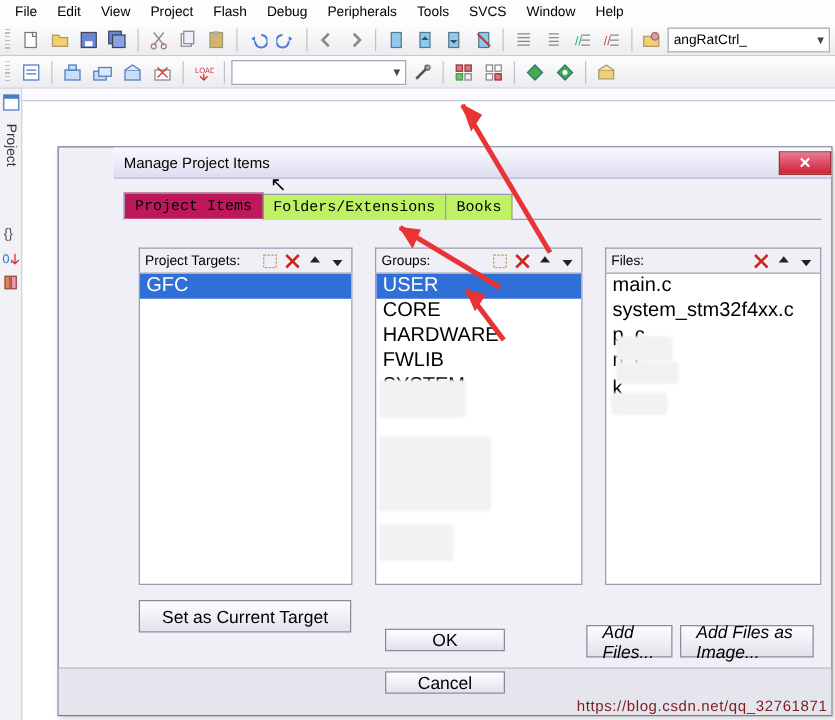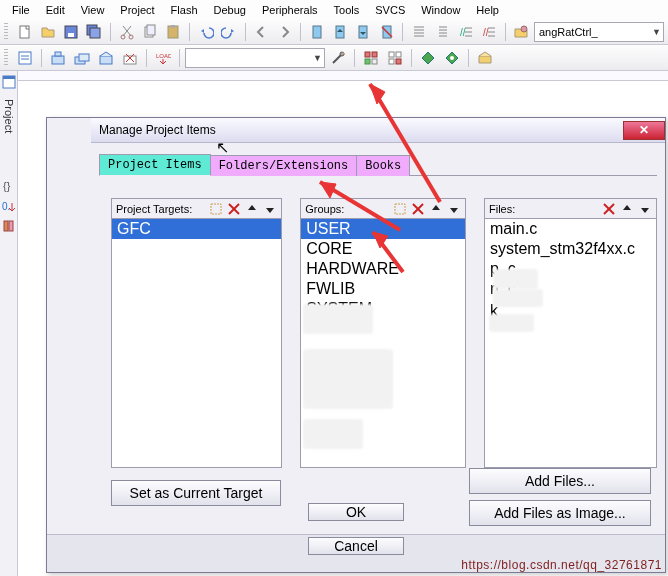--- a/index.html
+++ b/index.html
@@ -101,28 +101,28 @@
     border:1px solid #933;
   }
   .tab-row {
     display:flex; align-items:flex-end;
     padding: 10px 8px 0 8px;
     font-family: "Courier New", monospace;
     font-size:12px;
   }
   .tab {
     padding:3px 8px;
-    background:#f0abfc;
+    background:#bef264;
     border:1px solid #9c9cae;
     border-bottom:none;
     margin-right:-1px;
     position:relative;
     top:1px;
   }
-  .tab.active { background:#5eead4; border-bottom:1px solid #efeff5; z-index:2; }
+  .tab.active { background:#be185d; border-bottom:1px solid #efeff5; z-index:2; }
   .tab-line { height:1px; background:#9c9cae; margin:0 8px; }
   
   .panels {
     display:flex;
     gap:18px;
     padding:22px 8px 4px 20px;
   }
   .panel { display:flex; flex-direction:column; }
   .panel1 { width:190px; }
   .panel2 { width:184px; }
@@ -585,21 +585,21 @@
   </div>
 
   <div style="position:absolute; right:14px; top:460px; display:flex; flex-direction:column; gap:6px; width:0"></div>
 
   <div class="dlg-footer">
     <div class="btn">OK</div>
     <div class="btn">Cancel</div>
     <div style="width:120px"></div>
     <div class="btn">Help</div>
   </div>
-<div style="position: absolute; right: 14px; bottom: 46px; width: 182px; display: flex; flex-direction: column; gap: 6px;">
+<div style="position: absolute; right: 14px; bottom: 46px; width: 182px; display: flex; flex-direction: row; gap: 6px; font-style: italic;">
       <div class="btn">Add Files...</div>
       <div class="btn">Add Files as Image...</div>
     </div>
   </div>
 
 <div style="position:absolute; left:470px; top:573px;"></div>
 <div style="position:absolute; right:20px; top:567px;"></div>
 
 <div style="position:absolute; left:466px; top:565px;"></div>
 

